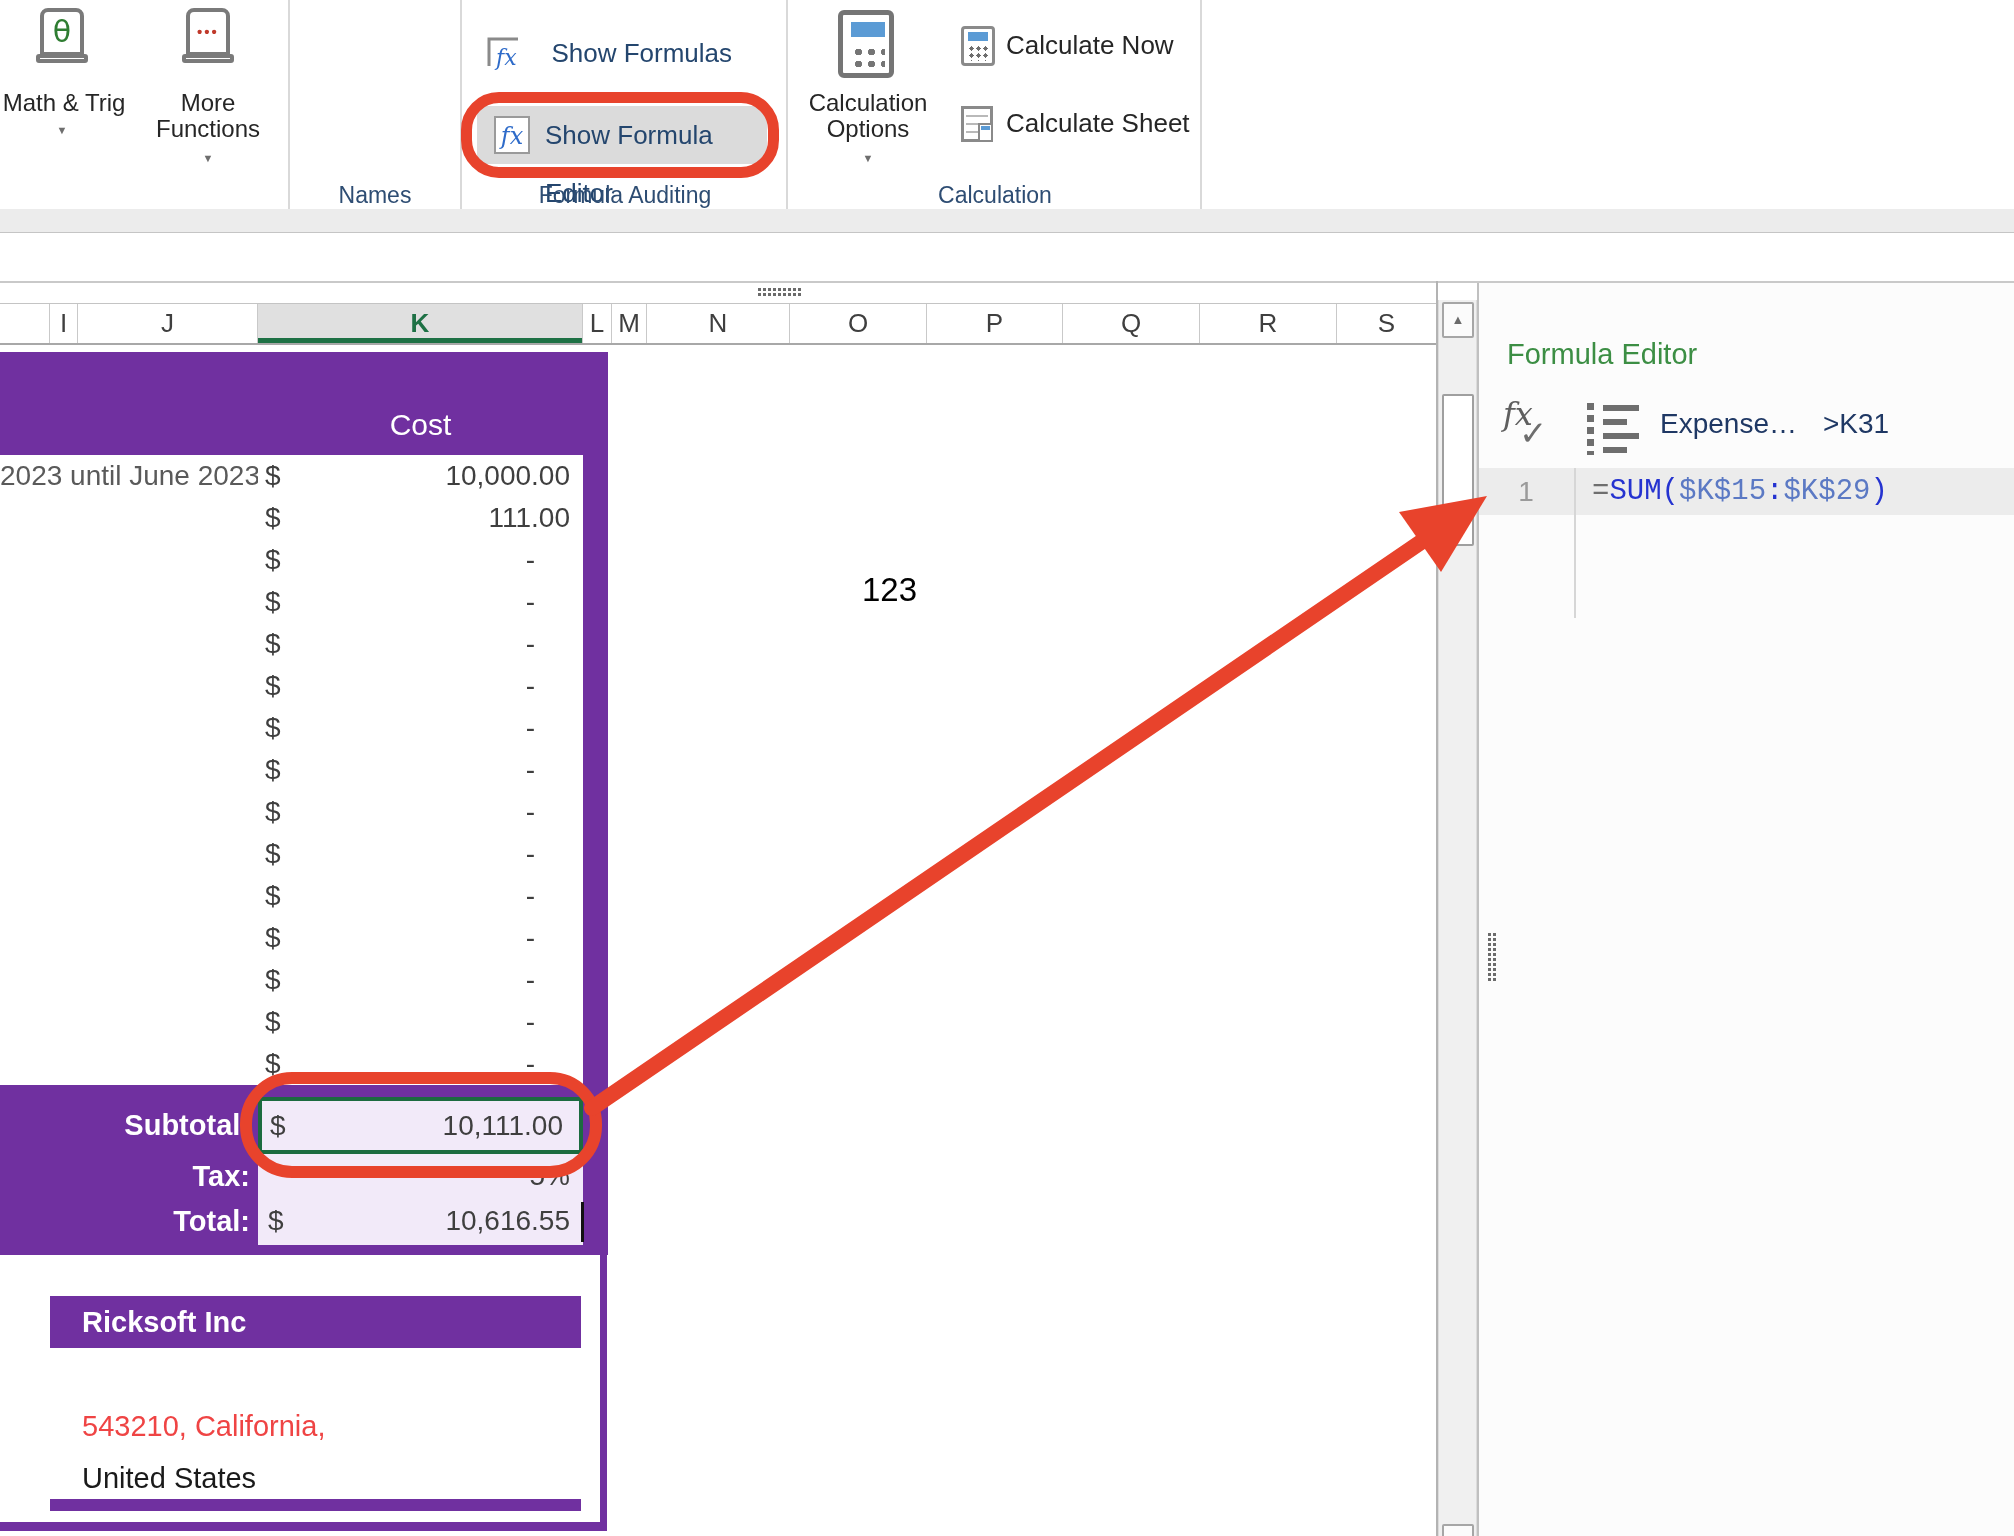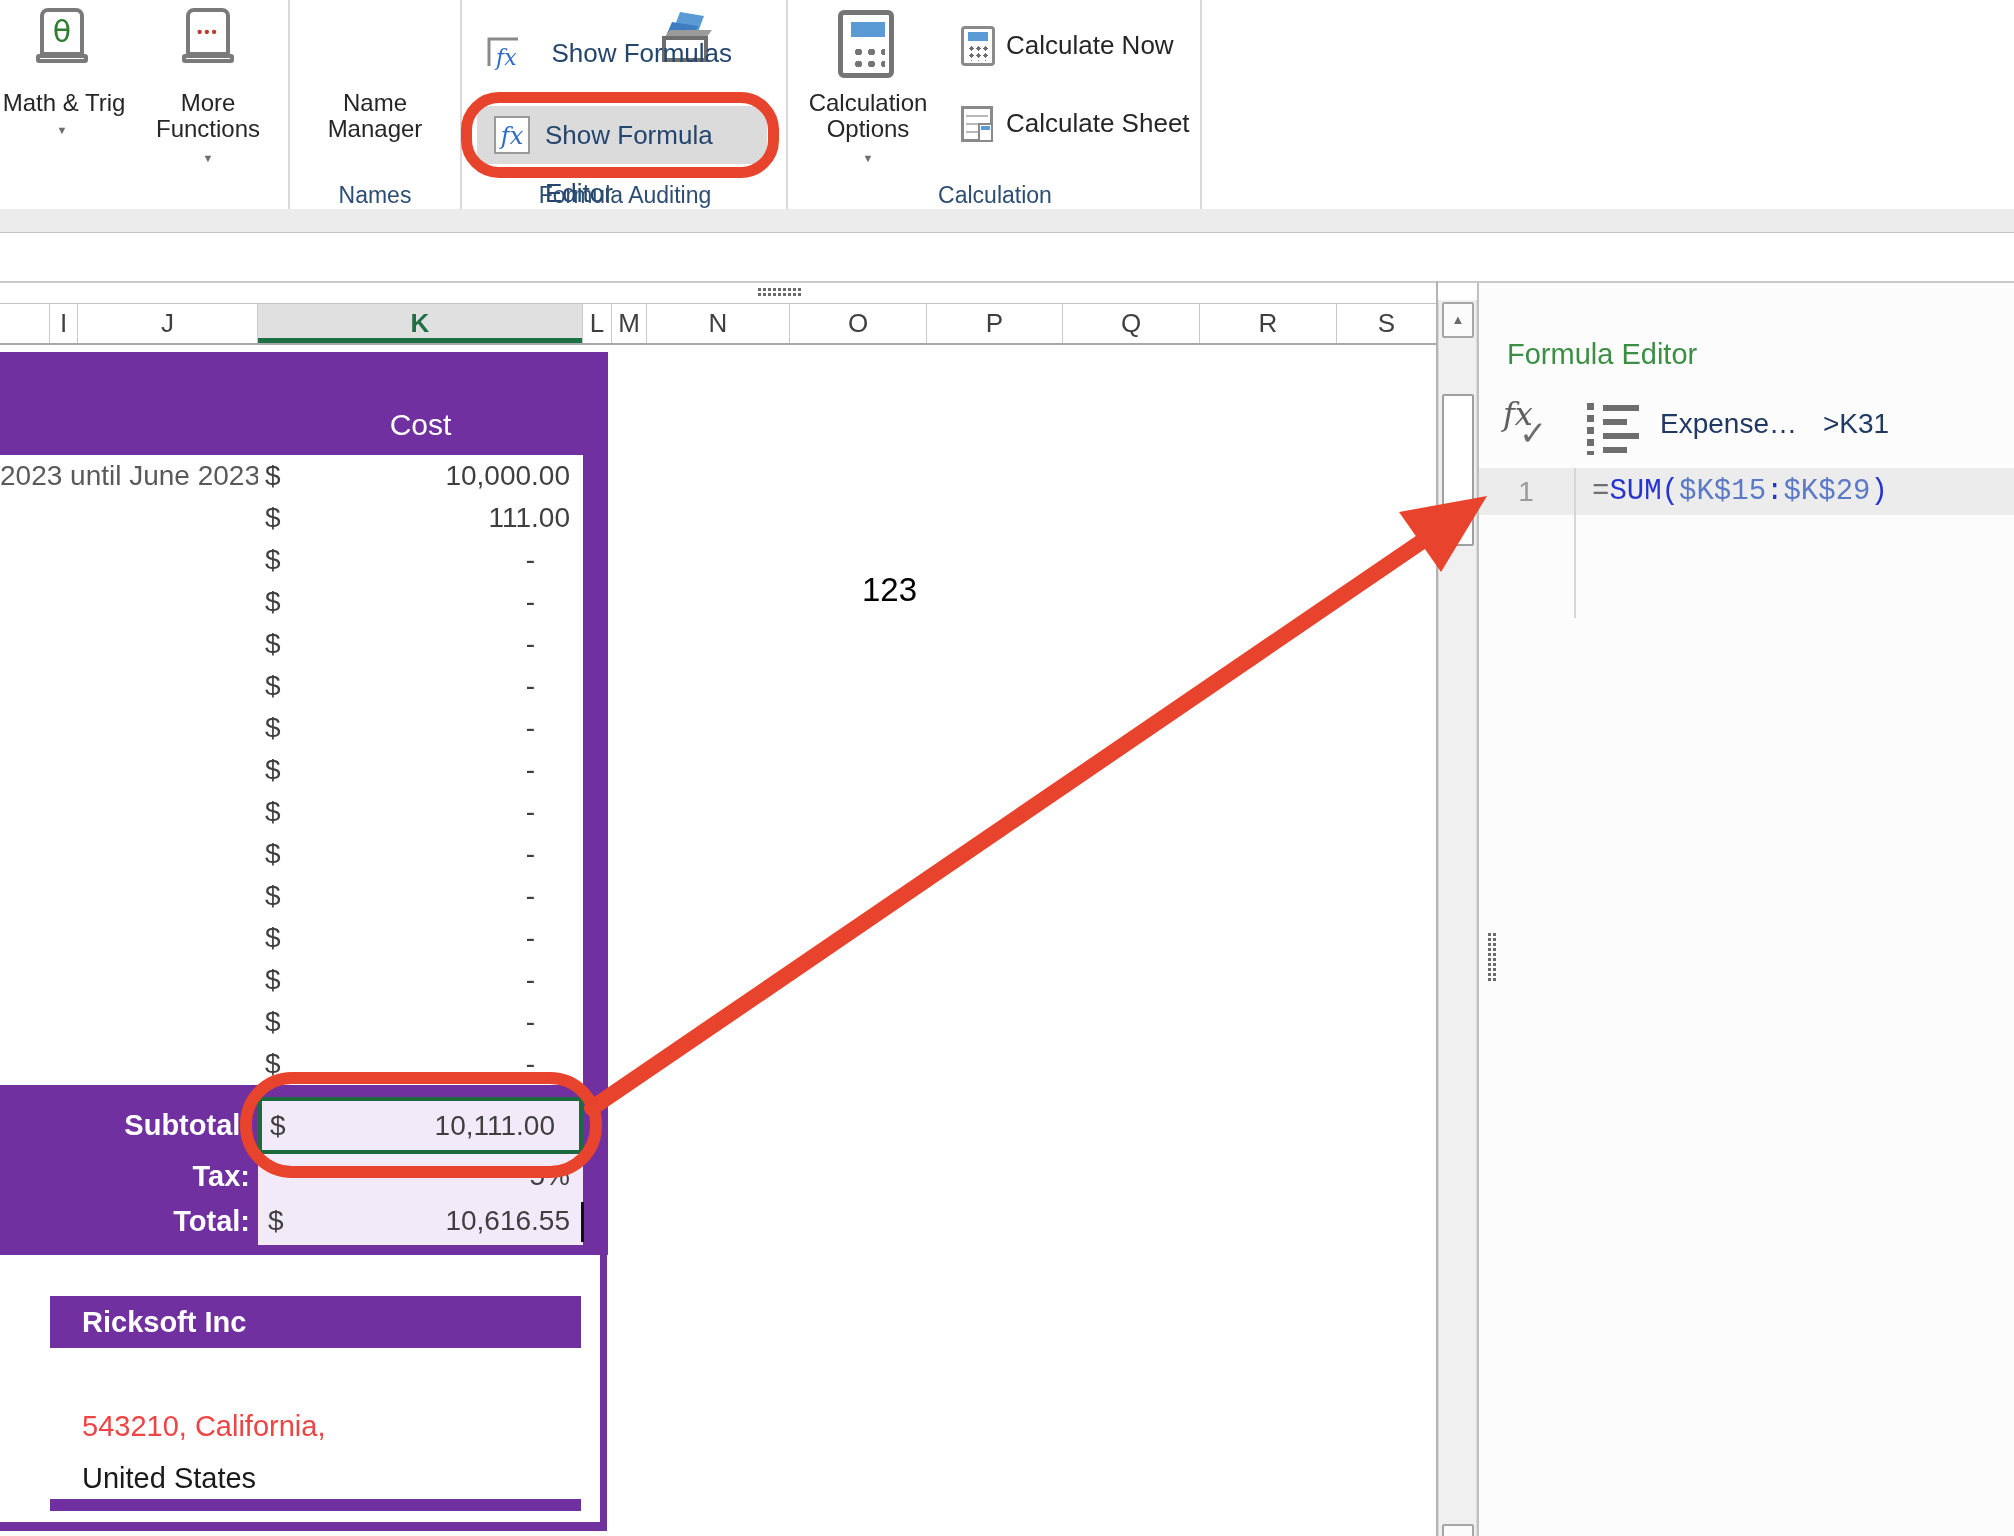--- a/index.html
+++ b/index.html
@@ -113,32 +113,20 @@
         <div class="book-body">
             <span class="dots">•••</span>
           </div>
         <div class="book-base"></div>
       </div>
       <div class="abs rb-label" style="left:0;top:90px;width:124px">More</div>
       <div class="abs rb-label" style="left:0;top:116px;width:124px">Functions</div>
       <div class="abs dd" style="left:46px;top:150px;width:32px">▼</div>
     </div>
 
-    <div class="abs" style="left:310px;top:0;width:130px;height:180px">
-      <span class="abs" style="left:342px;top:6px">
-        <svg width="66" height="64" viewBox="0 0 66 64">
-          <polygon points="28,6 52,10 46,26 22,22" fill="#5B9BD5"></polygon>
-          <polygon points="20,16 46,20 40,34 14,30" fill="#3D7CC0"></polygon>
-          <polygon points="12,32 54,32 60,24 18,24" fill="#9a9a9a"></polygon>
-          <rect x="12" y="32" width="42" height="22" fill="#ffffff" stroke="#6e6e6e" stroke-width="4"></rect>
-        </svg>
-      </span>
-      <div class="abs rb-label" style="left:0;top:90px;width:130px">Name</div>
-      <div class="abs rb-label" style="left:0;top:116px;width:130px">Manager</div>
-    </div>
     <div class="abs rb-group-label" style="left:300px;top:182px;width:150px">Names</div>
 
     <div class="abs" style="left:478px;top:32px;width:260px;height:46px">
       <span class="abs" style="left:8px;top:4px">
         <svg width="36" height="34" viewBox="0 0 36 34">
           <polyline points="3,30 3,3 32,3" fill="none" stroke="#8a8a8a" stroke-width="3"></polyline>
           <text x="10" y="29" class="fx-blue" font-family="DejaVu Serif" font-style="italic" font-size="22" fill="#2E6BC9">fx</text>
         </svg>
       </span>
       <div class="abs rb-label navy" style="left:54px;top:6px;width:200px;text-align:right;font-size:26px;line-height:30px">Show Formulas</div>
@@ -271,21 +259,21 @@
     </div>
 
   <div class="abs purple" style="left:583px;top:455px;width:25px;height:630px"></div>
 
   <div class="abs purple" style="left:0;top:1085px;width:608px;height:170px">
     <div class="abs lav" style="left:258px;top:12px;width:325px;height:148px"></div>
 
     <div class="abs tot-label" style="left:0;top:12px;height:57px;line-height:57px">Subtotal:</div>
     <div class="abs lav" style="left:258px;top:12px;width:325px;height:57px;border:4px solid #1C6B40">
       <span class="abs" style="left:8px;top:0;line-height:49px;font-size:28px;color:#3f3f3f">$</span>
-      <span class="abs tot-val" style="left:0;top:0;width:100%;line-height:49px;padding-right:24px">10,111.00</span>
+      <span class="abs tot-val" style="left:8px;top:0;width:100%;line-height:49px;padding-right:24px">10,111.00</span>
     </div>
 
     <div class="abs tot-label" style="left:0;top:69px;height:44px;line-height:44px">Tax:</div>
     <div class="abs tot-val" style="left:258px;top:69px;width:325px;height:44px;line-height:44px;padding-right:13px">5%</div>
 
     <div class="abs tot-label" style="left:0;top:113px;height:46px;line-height:46px">Total:</div>
     <div class="abs" style="left:258px;top:113px;width:325px;height:46px">
       <span class="abs" style="left:10px;top:0;line-height:46px;font-size:28px;color:#3f3f3f">$</span>
       <span class="abs tot-val" style="left:0;top:0;width:100%;line-height:46px;padding-right:13px">10,616.55</span>
     </div>

